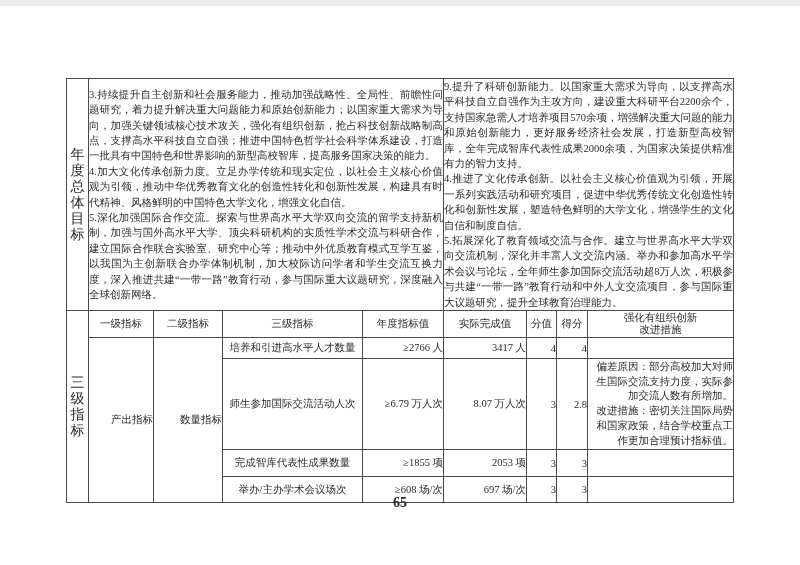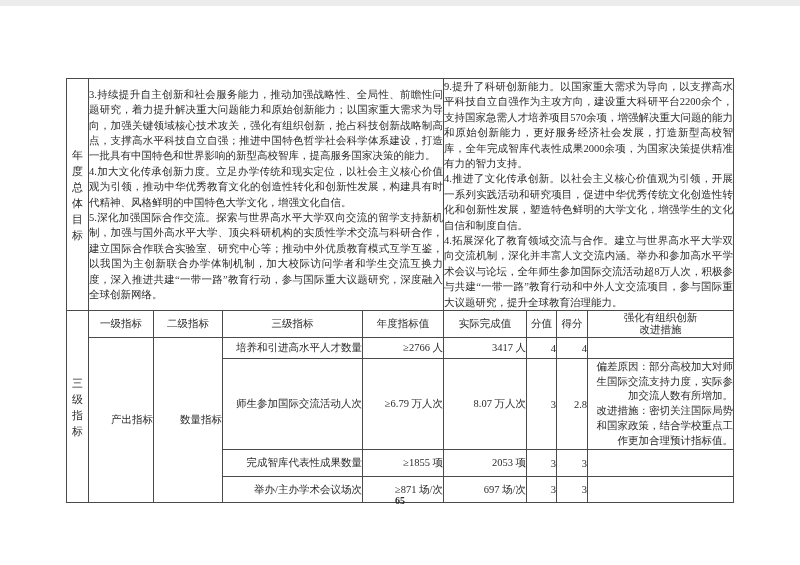--- a/index.html
+++ b/index.html
@@ -29,21 +29,21 @@
     font-size: 10.5px;
   }
   table.doc td {
     border: 1px solid #4a4a4a;
     padding: 0;
     vertical-align: middle;
     box-sizing: border-box;
   }
   td.vlabel {
     text-align: center;
-    font-size: 11px;
+    font-size: 14px;
     line-height: 16px;
     padding: 0 4px;
     word-break: break-all;
     letter-spacing: 0;
   }
   td.goals {
     vertical-align: top;
     padding: 5px 7px 4px 7px;
     text-align: justify;
     line-height: 15.4px;
@@ -55,38 +55,38 @@
   tr.row2 { height: 91px; }
   tr.row3 { height: 27px; }
   tr.row4 { height: 26px; }
   td.hc {
     text-align: center;
     line-height: 12.5px;
     white-space: pre-line;
   }
   td.center { text-align: right; }
   td.indicator {
-    text-align: right;
+    text-align: center;
     padding-left: 8px;
     padding-right: 4px;
   }
   td.deviation {
     text-align: right;
     vertical-align: middle;
     padding: 3px 6px;
     line-height: 14.8px;
     white-space: pre-line;
   }
   .page-number {
     position: absolute;
     left: 0;
     top: 495px;
     width: 800px;
     text-align: center;
-    font-size: 10px;
+    font-size: 14px;
     font-weight: bold;
   }
 </style>
 </head>
 <body>
 
 <div class="scan-edge-top"></div>
 
 <table class="doc">
   <colgroup>
@@ -105,21 +105,21 @@
       <tr class="top-row">
     <td class="vlabel">年度总体目标</td>
     <td class="goals" colspan="4">
       <p>3.持续提升自主创新和社会服务能力，推动加强战略性、全局性、前瞻性问题研究，着力提升解决重大问题能力和原始创新能力；以国家重大需求为导向，加强关键领域核心技术攻关，强化有组织创新，抢占科技创新战略制高点，支撑高水平科技自立自强；推进中国特色哲学社会科学体系建设，打造一批具有中国特色和世界影响的新型高校智库，提高服务国家决策的能力。</p>
       <p>4.加大文化传承创新力度。立足办学传统和现实定位，以社会主义核心价值观为引领，推动中华优秀教育文化的创造性转化和创新性发展，构建具有时代精神、风格鲜明的中国特色大学文化，增强文化自信。</p>
       <p>5.深化加强国际合作交流。探索与世界高水平大学双向交流的留学支持新机制，加强与国外高水平大学、顶尖科研机构的实质性学术交流与科研合作，建立国际合作联合实验室、研究中心等；推动中外优质教育模式互学互鉴，以我国为主创新联合办学体制机制，加大校际访问学者和学生交流互换力度，深入推进共建“一带一路”教育行动，参与国际重大议题研究，深度融入全球创新网络。</p>
     </td>
     <td class="goals" colspan="4">
       <p>9.提升了科研创新能力。以国家重大需求为导向，以支撑高水平科技自立自强作为主攻方向，建设重大科研平台2200余个，支持国家急需人才培养项目570余项，增强解决重大问题的能力和原始创新能力，更好服务经济社会发展，打造新型高校智库，全年完成智库代表性成果2000余项，为国家决策提供精准有力的智力支持。</p>
       <p>4.推进了文化传承创新。以社会主义核心价值观为引领，开展一系列实践活动和研究项目，促进中华优秀传统文化创造性转化和创新性发展，塑造特色鲜明的大学文化，增强学生的文化自信和制度自信。</p>
-      <p>4.拓展深化了教育领域交流与合作。建立与世界高水平大学双向交流机制，深化并丰富人文交流内涵。举办和参加高水平学术会议与论坛，全年师生参加国际交流活动超8万人次，积极参与共建“一带一路”教育行动和中外人文交流项目，参与国际重大议题研究，提升全球教育治理能力。</p>
+      <p>5.拓展深化了教育领域交流与合作。建立与世界高水平大学双向交流机制，深化并丰富人文交流内涵。举办和参加高水平学术会议与论坛，全年师生参加国际交流活动超8万人次，积极参与共建“一带一路”教育行动和中外人文交流项目，参与国际重大议题研究，提升全球教育治理能力。</p>
     </td>
   </tr>
 
   <tr class="head-row">
     <td class="vlabel" rowspan="5">三级指标</td>
     <td class="hc">一级指标</td>
     <td class="hc">二级指标</td>
     <td class="hc">三级指标</td>
     <td class="hc">年度指标值</td>
     <td class="hc">实际完成值</td>
@@ -154,21 +154,21 @@
     <td class="indicator">完成智库代表性成果数量</td>
     <td class="center">≥1855 项</td>
     <td class="center">2053 项</td>
     <td class="center">3</td>
     <td class="center">3</td>
     <td class="deviation"></td>
   </tr>
 
   <tr class="row4">
     <td class="indicator">举办/主办学术会议场次</td>
-    <td class="center">≥871 场/次</td>
+    <td class="center">≥608 场/次</td>
     <td class="center">697 场/次</td>
     <td class="center">3</td>
     <td class="center">3</td>
     <td class="deviation"></td>
   </tr>
 </tbody>
   </table>
 
 <div class="page-number">65</div>
 

